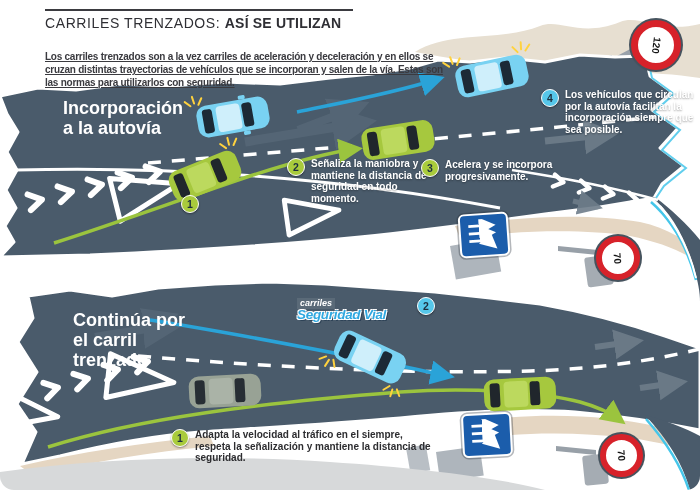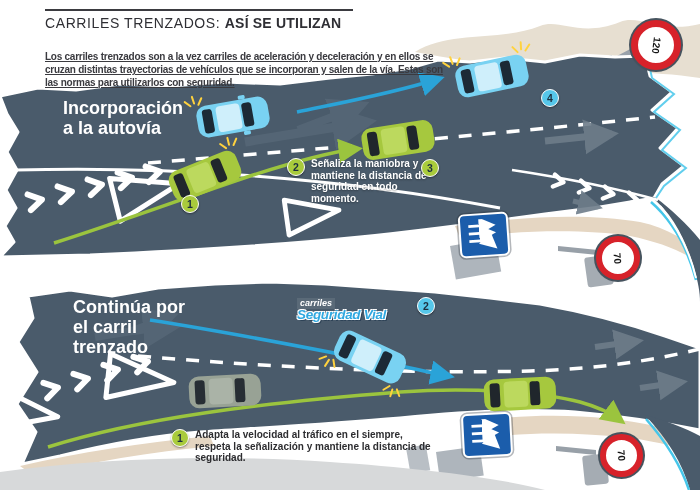--- a/index.html
+++ b/index.html
@@ -1,17 +1,17 @@
 <!DOCTYPE html>
 <html><head>
 <meta charset="utf-8">
 <style>
   html,body{margin:0;padding:0;background:#fff;}
   #stage{position:relative;width:700px;height:490px;background:#ffffff;overflow:hidden;
-         font-family:"Liberation Sans",sans-serif;}
+         font-family:"Liberation Sans",sans-serif;border-radius:14px;}
   #bg{position:absolute;left:0;top:0;z-index:1;}
   .title-rule{position:absolute;left:45px;top:9px;width:308px;height:2px;background:#3b3b40;z-index:5;}
   .title{position:absolute;left:45px;top:15px;font-size:14px;color:#2f2f34;z-index:5;white-space:nowrap;}
   .t-reg{font-weight:normal;letter-spacing:.6px;}
   .t-bold{font-weight:bold;letter-spacing:.2px;}
   .intro{position:absolute;left:45px;top:50px;width:404px;font-size:10px;font-weight:bold;
          color:#3a3a3f;line-height:1.3;letter-spacing:-0.25px;z-index:5;text-decoration:underline;}
   .scene-label{position:absolute;color:#fff;font-weight:bold;font-size:18px;line-height:1.12;z-index:5;}
   .step{position:absolute;display:flex;gap:6px;align-items:flex-start;z-index:5;}
   .badge{flex:0 0 auto;width:16px;height:16px;border-radius:50%;border:1.5px solid #fff;
@@ -231,26 +231,28 @@
 
   <div class="step" style="left:181px;top:195px;">
     <div class="badge green">1</div>
   </div>
   <div class="step" style="left:287px;top:158px;">
     <div class="badge green">2</div>
     <div class="step-text" style="width:136px;">Señaliza la maniobra y mantiene la distancia de seguridad en todo momento.</div>
   </div>
   <div class="step" style="left:421px;top:159px;">
     <div class="badge green">3</div>
+    <div class="step-text" style="width:110px;">Acelera y se incorpora progresivamente.</div>
   </div>
   <div class="step" style="left:541px;top:89px;">
     <div class="badge blue">4</div>
-  </div>
-
-  <div class="scene-label" style="left:73px;top:297px;width:130px;">Continúa por el carril trenzado</div>
+    <div class="step-text" style="width:134px;">Los vehículos que circulan por la autovía facilitan la incorporación siempre que sea posible.</div>
+  </div>
+
+  <div class="scene-label" style="left:73px;top:310px;width:130px;">Continúa por el carril trenzado</div>
 
   <div class="logo" style="left:297px;top:293px;">
     <div class="logo-revista">carriles</div>
     <div class="logo-sv">Seguridad Vial</div>
   </div>
 
   <div class="step" style="left:417px;top:297px;">
     <div class="badge blue">2</div>
   </div>
   <div class="step" style="left:171px;top:429px;">

